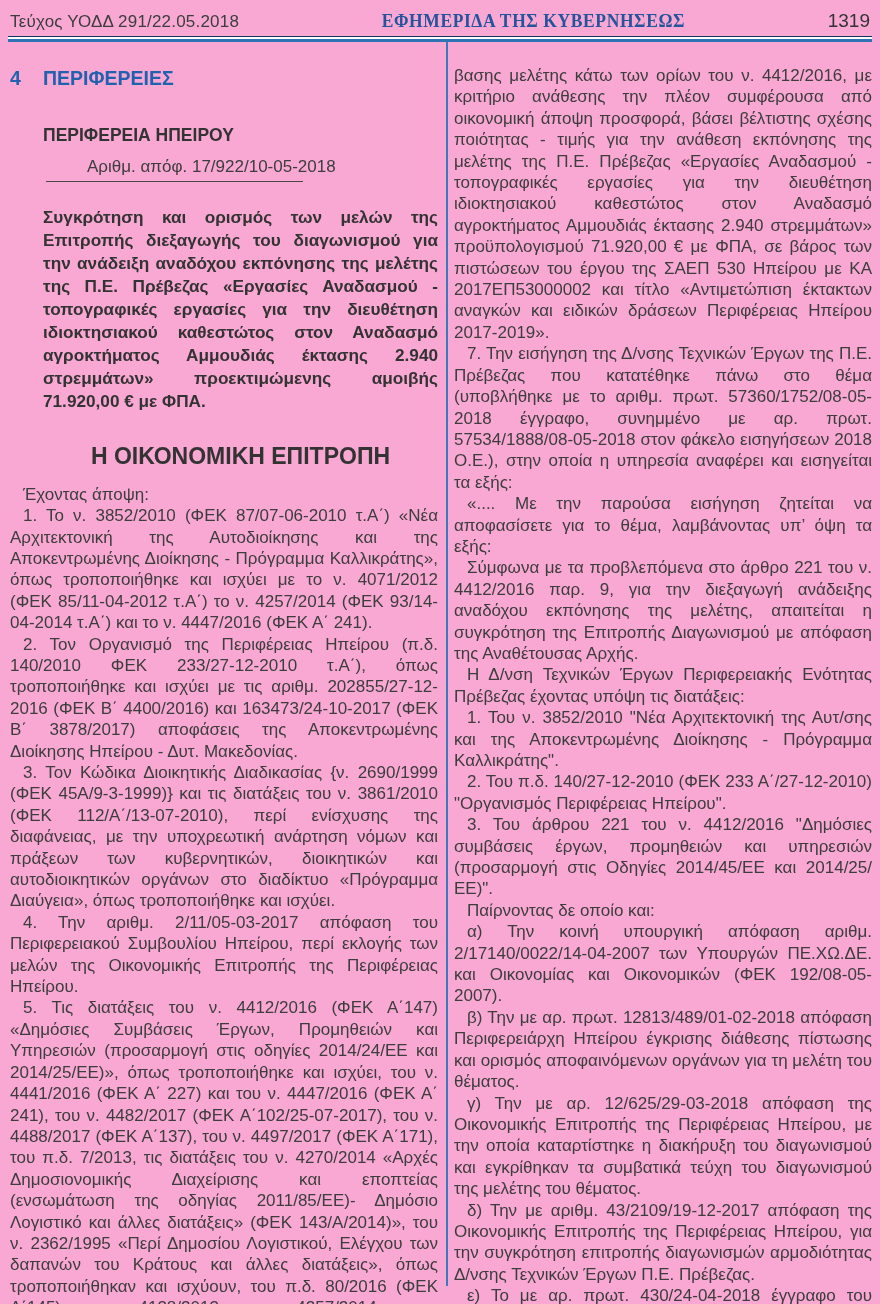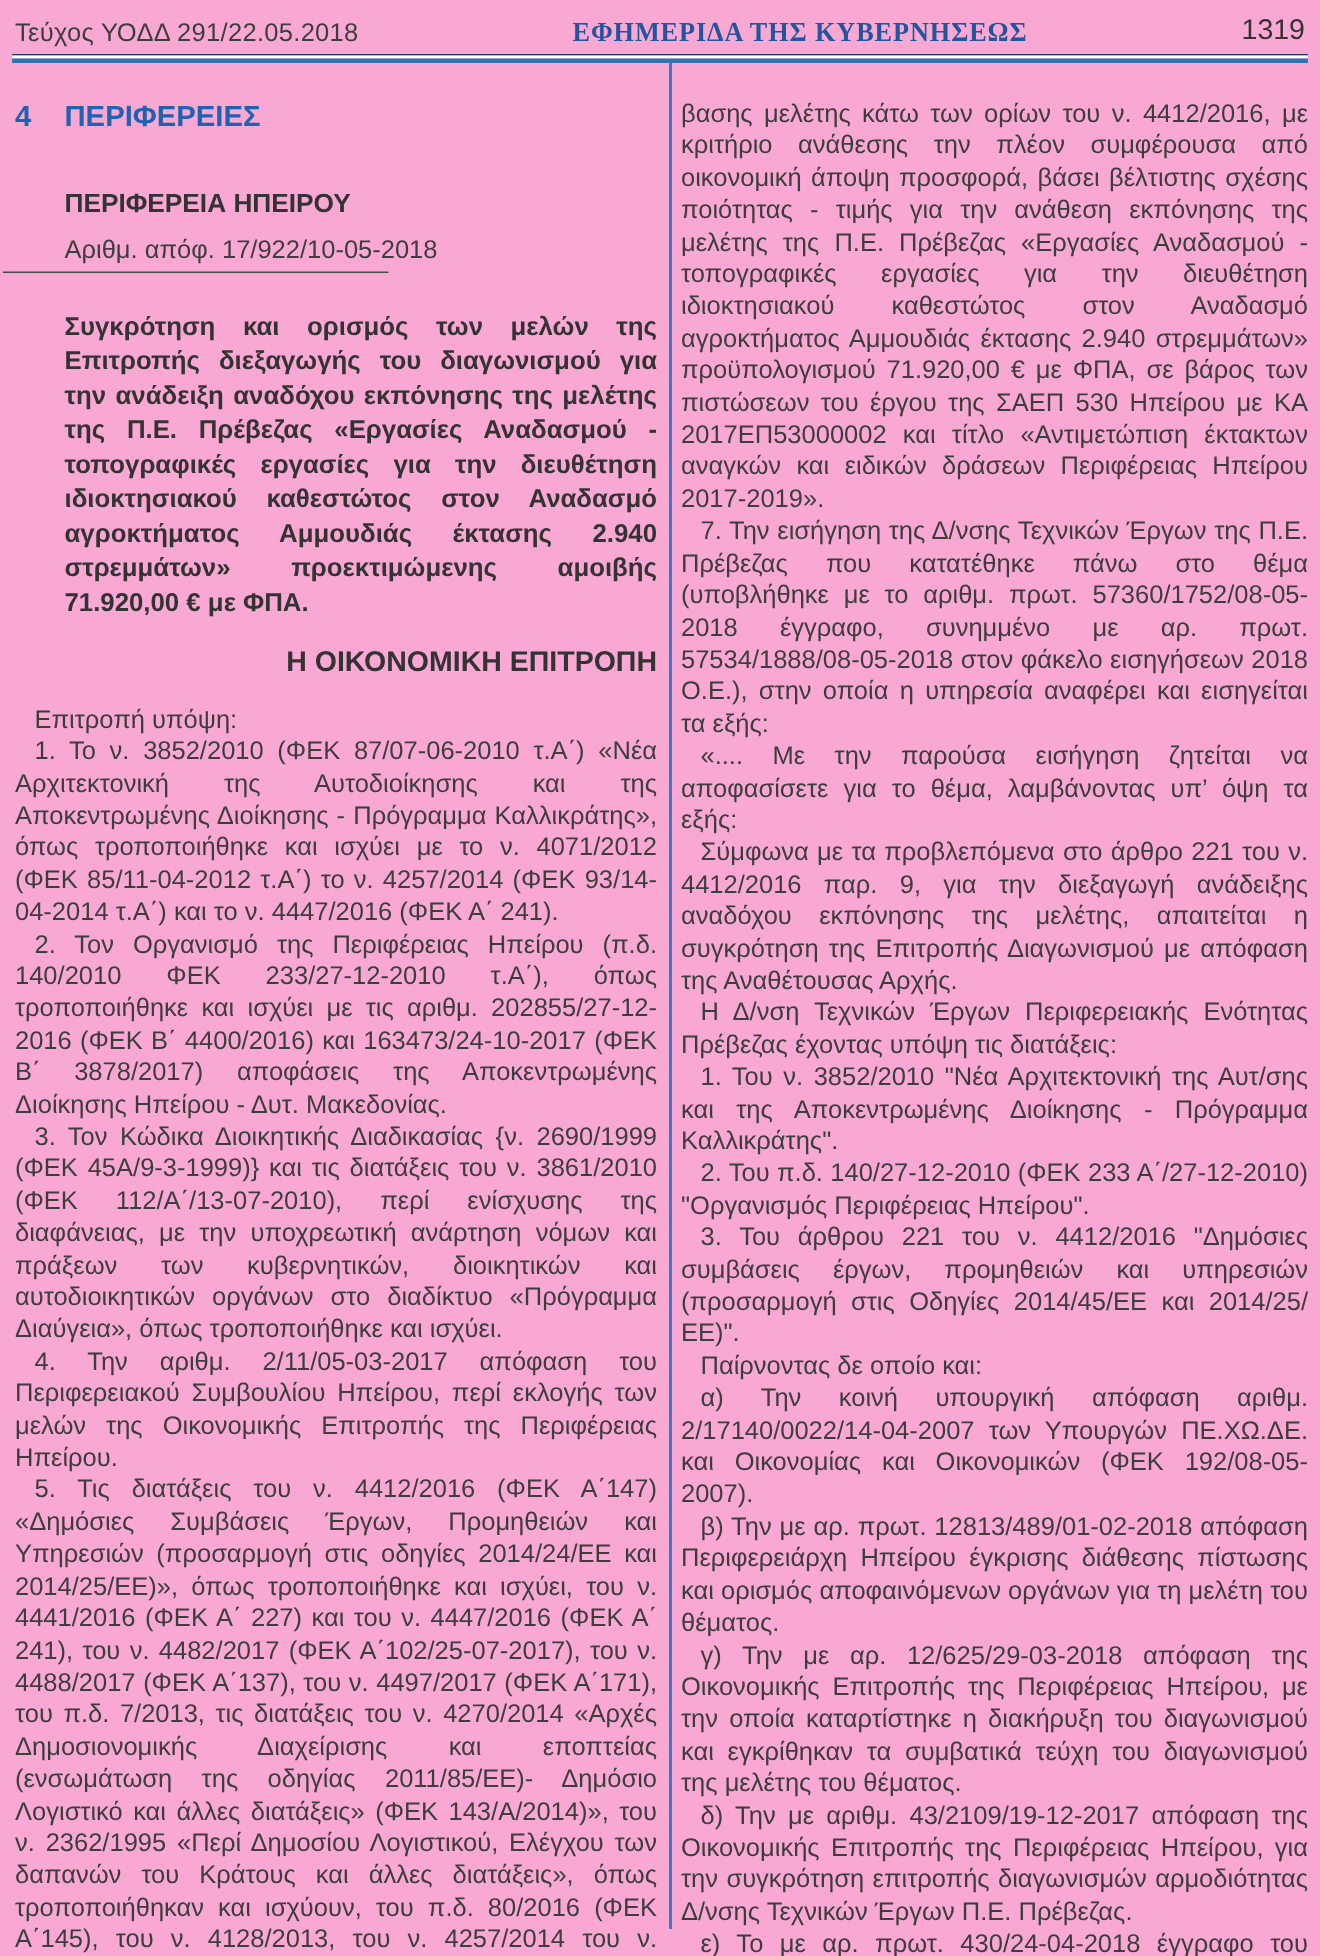--- a/index.html
+++ b/index.html
@@ -37,30 +37,30 @@
   p.flush{text-indent:0;}
   
   .section-heading{
     margin-top:26px;
     font-size:19.5px;font-weight:bold;color:#2062ae;
     text-align:left;display:flex;
   }
   .section-heading .num{width:33px;flex:0 0 33px;}
   .headnote{margin-left:33px;text-align:left;}
   .authority{margin-top:36px;font-weight:bold;font-size:17.5px;color:#333;}
-  .numline-wrap{position:relative;margin-top:9px;font-size:17px;color:#3d3d3d;}
+  .numline-wrap{position:relative;margin-top:9px;font-size:17px;color:#3d3d3d;margin-left:44px;}
   .num-underline{
     position:absolute;left:-41px;bottom:-5px;
     width:257px;height:1px;background:#4a4a4a;
   }
   .summary{
     margin-top:29px;font-weight:bold;font-size:17.2px;line-height:23px;
     color:#333;text-align:justify;text-indent:0;
   }
-  .committee{margin-top:17px;font-weight:bold;font-size:19px;line-height:23.5px;color:#333;text-align:right;}
+  .committee{margin-top:32px;font-weight:bold;font-size:23px;line-height:23.5px;color:#333;text-align:center;}
   .body-start{margin-top:15px;}
 </style>
 </head>
 <body>
 
 <div class="page">
 
   <header class="hdr">
     <span class="issue">Τεύχος ΥΟΔΔ 291/22.05.2018</span>
     <span class="gaz-title">ΕΦΗΜΕΡΙΔΑ ΤΗΣ ΚΥΒΕΡΝΗΣΕΩΣ</span>
@@ -86,21 +86,21 @@
         <div class="numline-wrap">
           <span>Αριθμ. απόφ. 17/922/10-05-2018</span>
           <span class="num-underline"></span>
         </div>
         <p class="summary">Συγκρότηση και ορισμός των μελών της Επιτροπής διεξαγωγής του διαγωνισμού για την ανάδειξη αναδόχου εκπόνησης της μελέτης της Π.Ε. Πρέβεζας «Εργασίες Αναδασμού - τοπογραφικές εργασίες για την διευθέτηση ιδιοκτησιακού καθεστώτος στον Αναδασμό αγροκτήματος Αμμουδιάς έκτασης 2.940 στρεμμάτων» προεκτιμώμενης αμοιβής 71.920,00 € με ΦΠΑ.</p>
         <div class="committee">
           <div>Η ΟΙΚΟΝΟΜΙΚΗ ΕΠΙΤΡΟΠΗ</div>
         </div>
       </div>
 
-      <p class="body-start">Επιτροπή υπόψη:</p>
+      <p class="body-start">Έχοντας άποψη:</p>
       <p>1. Το ν. 3852/2010 (ΦΕΚ 87/07-06-2010 τ.Α΄) «Νέα Αρχιτεκτονική της Αυτοδιοίκησης και της Αποκεντρωμένης Διοίκησης - Πρόγραμμα Καλλικράτης», όπως τροποποιήθηκε και ισχύει με το ν. 4071/2012 (ΦΕΚ 85/11-04-2012 τ.Α΄) το ν. 4257/2014 (ΦΕΚ 93/14-04-2014 τ.Α΄) και το ν. 4447/2016 (ΦΕΚ Α΄ 241).</p>
       <p>2. Τον Οργανισμό της Περιφέρειας Ηπείρου (π.δ. 140/2010 ΦΕΚ 233/27-12-2010 τ.Α΄), όπως τροποποιήθηκε και ισχύει με τις αριθμ. 202855/27-12-2016 (ΦΕΚ Β΄ 4400/2016) και 163473/24-10-2017 (ΦΕΚ Β΄ 3878/2017) αποφάσεις της Αποκεντρωμένης Διοίκησης Ηπείρου - Δυτ. Μακεδονίας.</p>
       <p>3. Τον Κώδικα Διοικητικής Διαδικασίας {ν. 2690/1999 (ΦΕΚ 45Α/9-3-1999)} και τις διατάξεις του ν. 3861/2010 (ΦΕΚ 112/Α΄/13-07-2010), περί ενίσχυσης της διαφάνειας, με την υποχρεωτική ανάρτηση νόμων και πράξεων των κυβερνητικών, διοικητικών και αυτοδιοικητικών οργάνων στο διαδίκτυο «Πρόγραμμα Διαύγεια», όπως τροποποιήθηκε και ισχύει.</p>
       <p>4. Την αριθμ. 2/11/05-03-2017 απόφαση του Περιφερειακού Συμβουλίου Ηπείρου, περί εκλογής των μελών της Οικονομικής Επιτροπής της Περιφέρειας Ηπείρου.</p>
       <p>5. Τις διατάξεις του ν. 4412/2016 (ΦΕΚ Α΄147) «Δημόσιες Συμβάσεις Έργων, Προμηθειών και Υπηρεσιών (προσαρμογή στις οδηγίες 2014/24/ΕΕ και 2014/25/ΕΕ)», όπως τροποποιήθηκε και ισχύει, του ν. 4441/2016 (ΦΕΚ Α΄ 227) και του ν. 4447/2016 (ΦΕΚ Α΄ 241), του ν. 4482/2017 (ΦΕΚ Α΄102/25-07-2017), του ν. 4488/2017 (ΦΕΚ Α΄137), του ν. 4497/2017 (ΦΕΚ Α΄171), του π.δ. 7/2013, τις διατάξεις του ν. 4270/2014 «Αρχές Δημοσιονομικής Διαχείρισης και εποπτείας (ενσωμάτωση της οδηγίας 2011/85/ΕΕ)- Δημόσιο Λογιστικό και άλλες διατάξεις» (ΦΕΚ 143/Α/2014)», του ν. 2362/1995 «Περί Δημοσίου Λογιστικού, Ελέγχου των δαπανών του Κράτους και άλλες διατάξεις», όπως τροποποιήθηκαν και ισχύουν, του π.δ. 80/2016 (ΦΕΚ Α΄145), του ν. 4128/2013, του ν. 4257/2014 του ν. 4281/2014, του ν. 4320/2015 και του ν. 4403/2016 (ΦΕΚ Α΄125).</p>
 
     </div>
 
     <div class="divider"></div>
 

